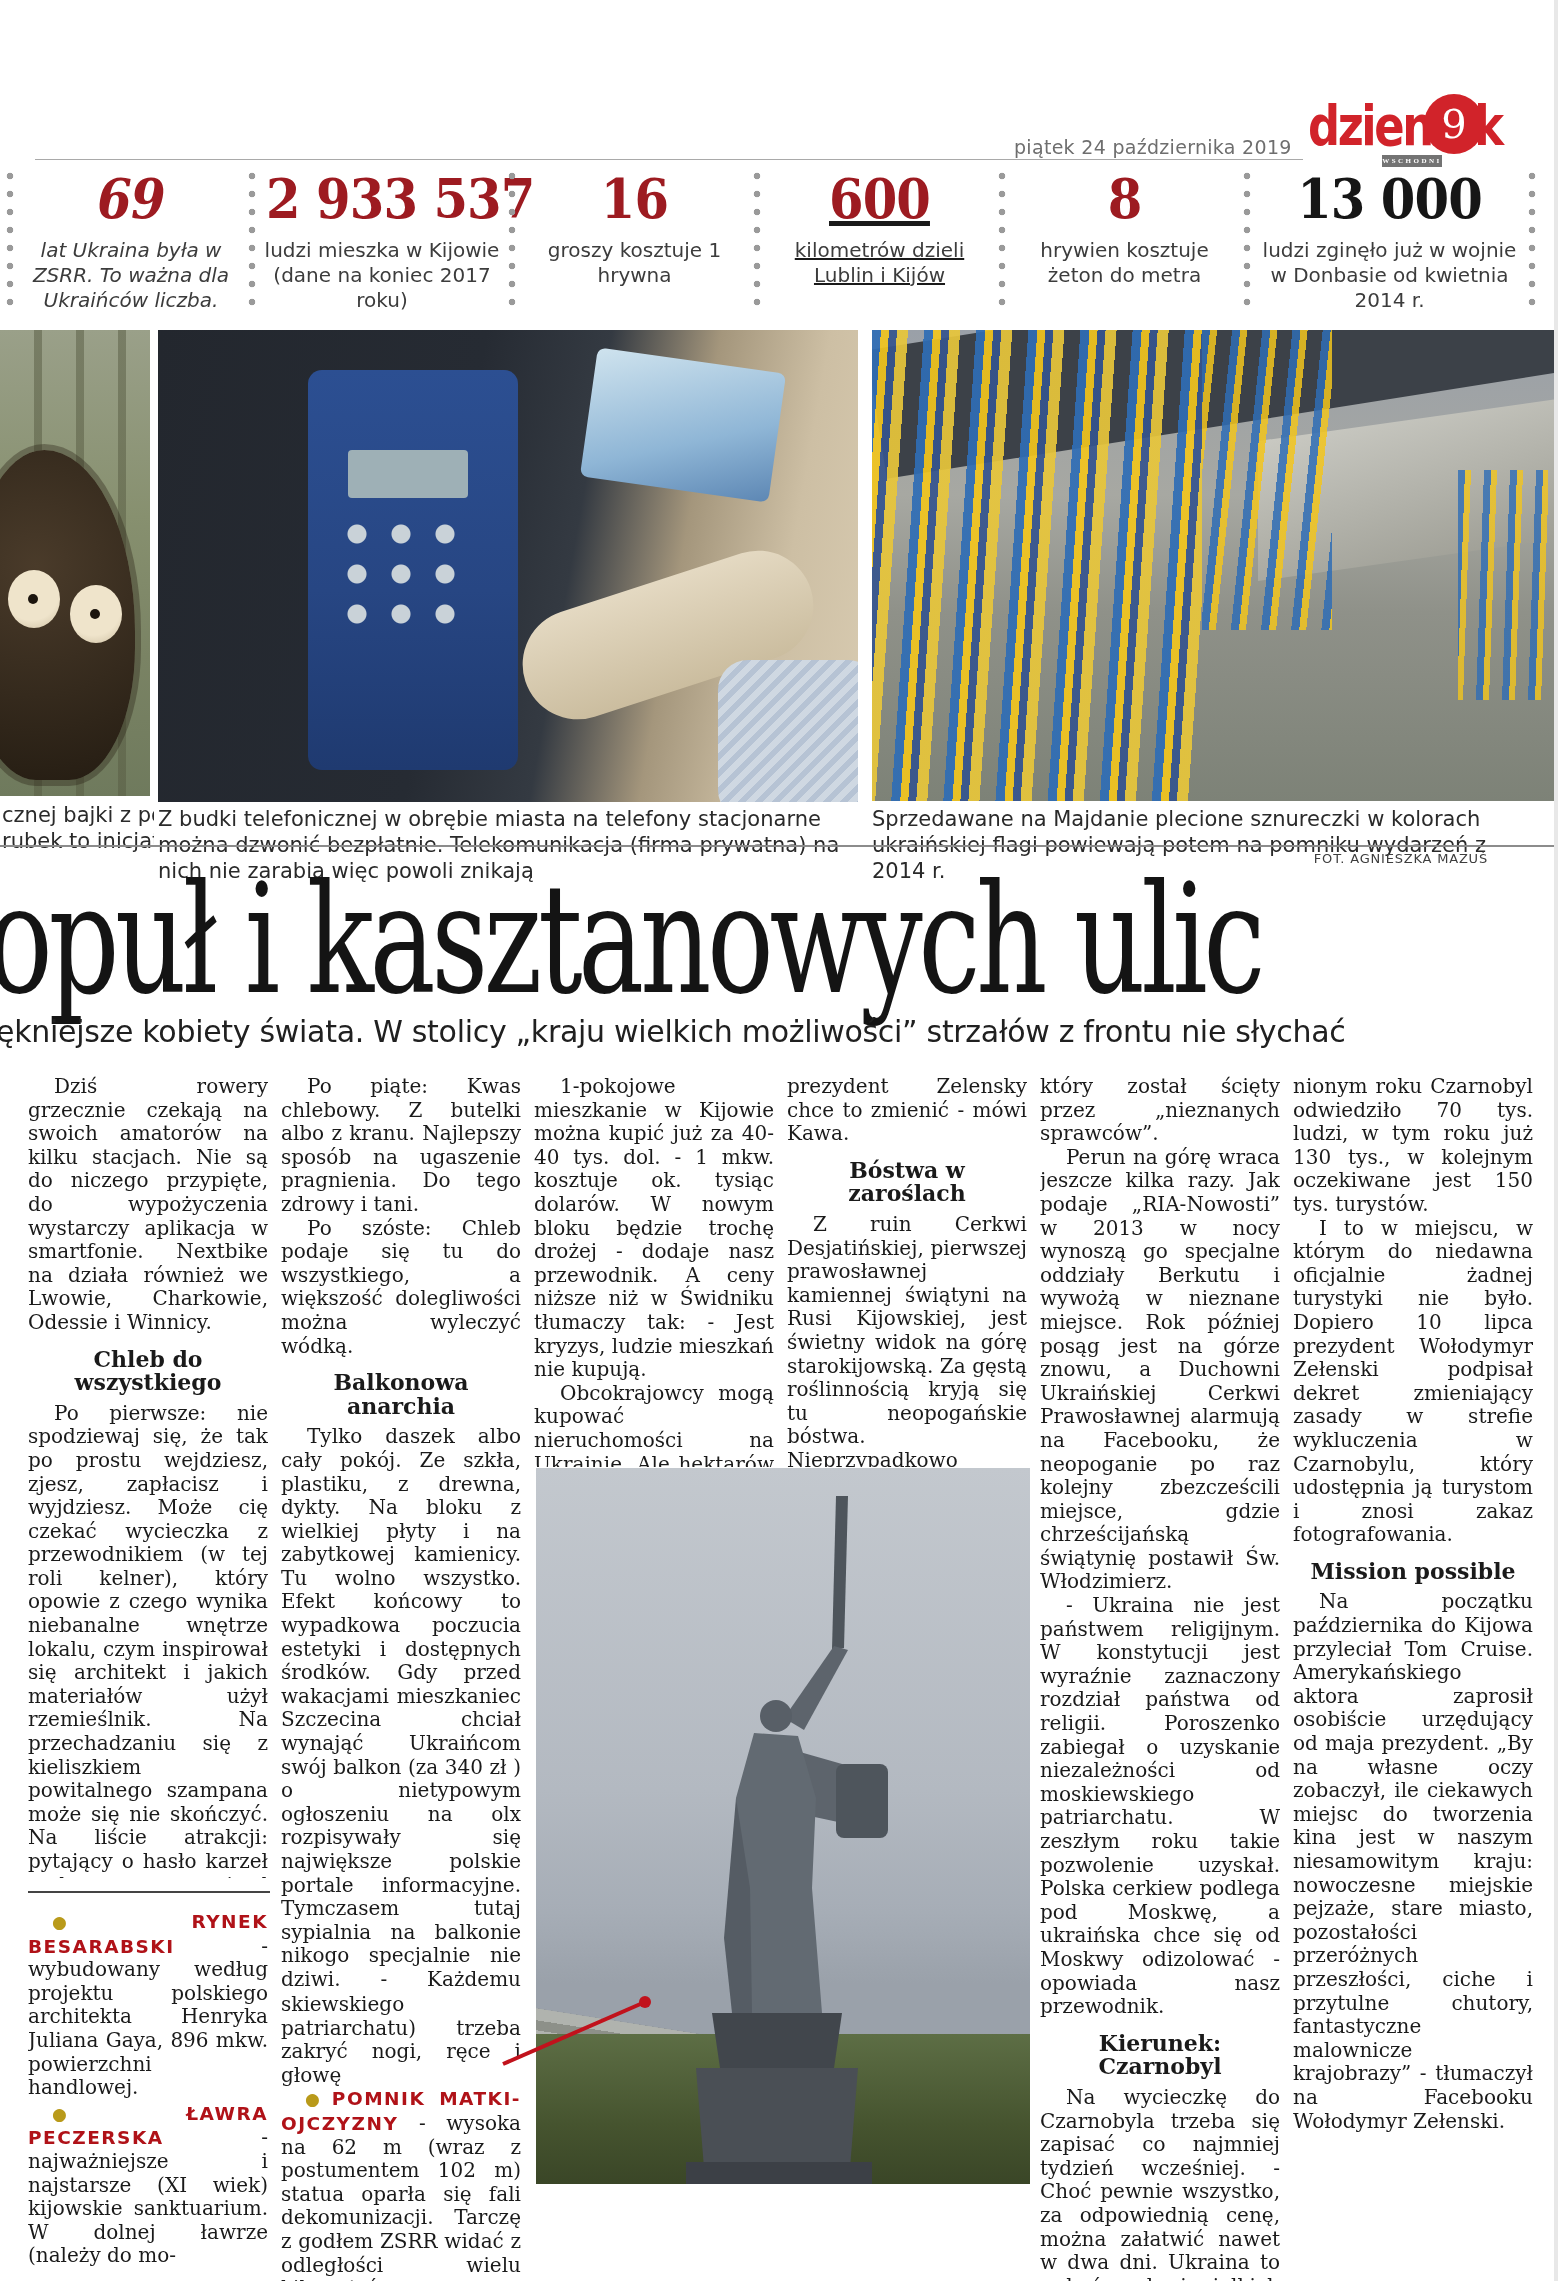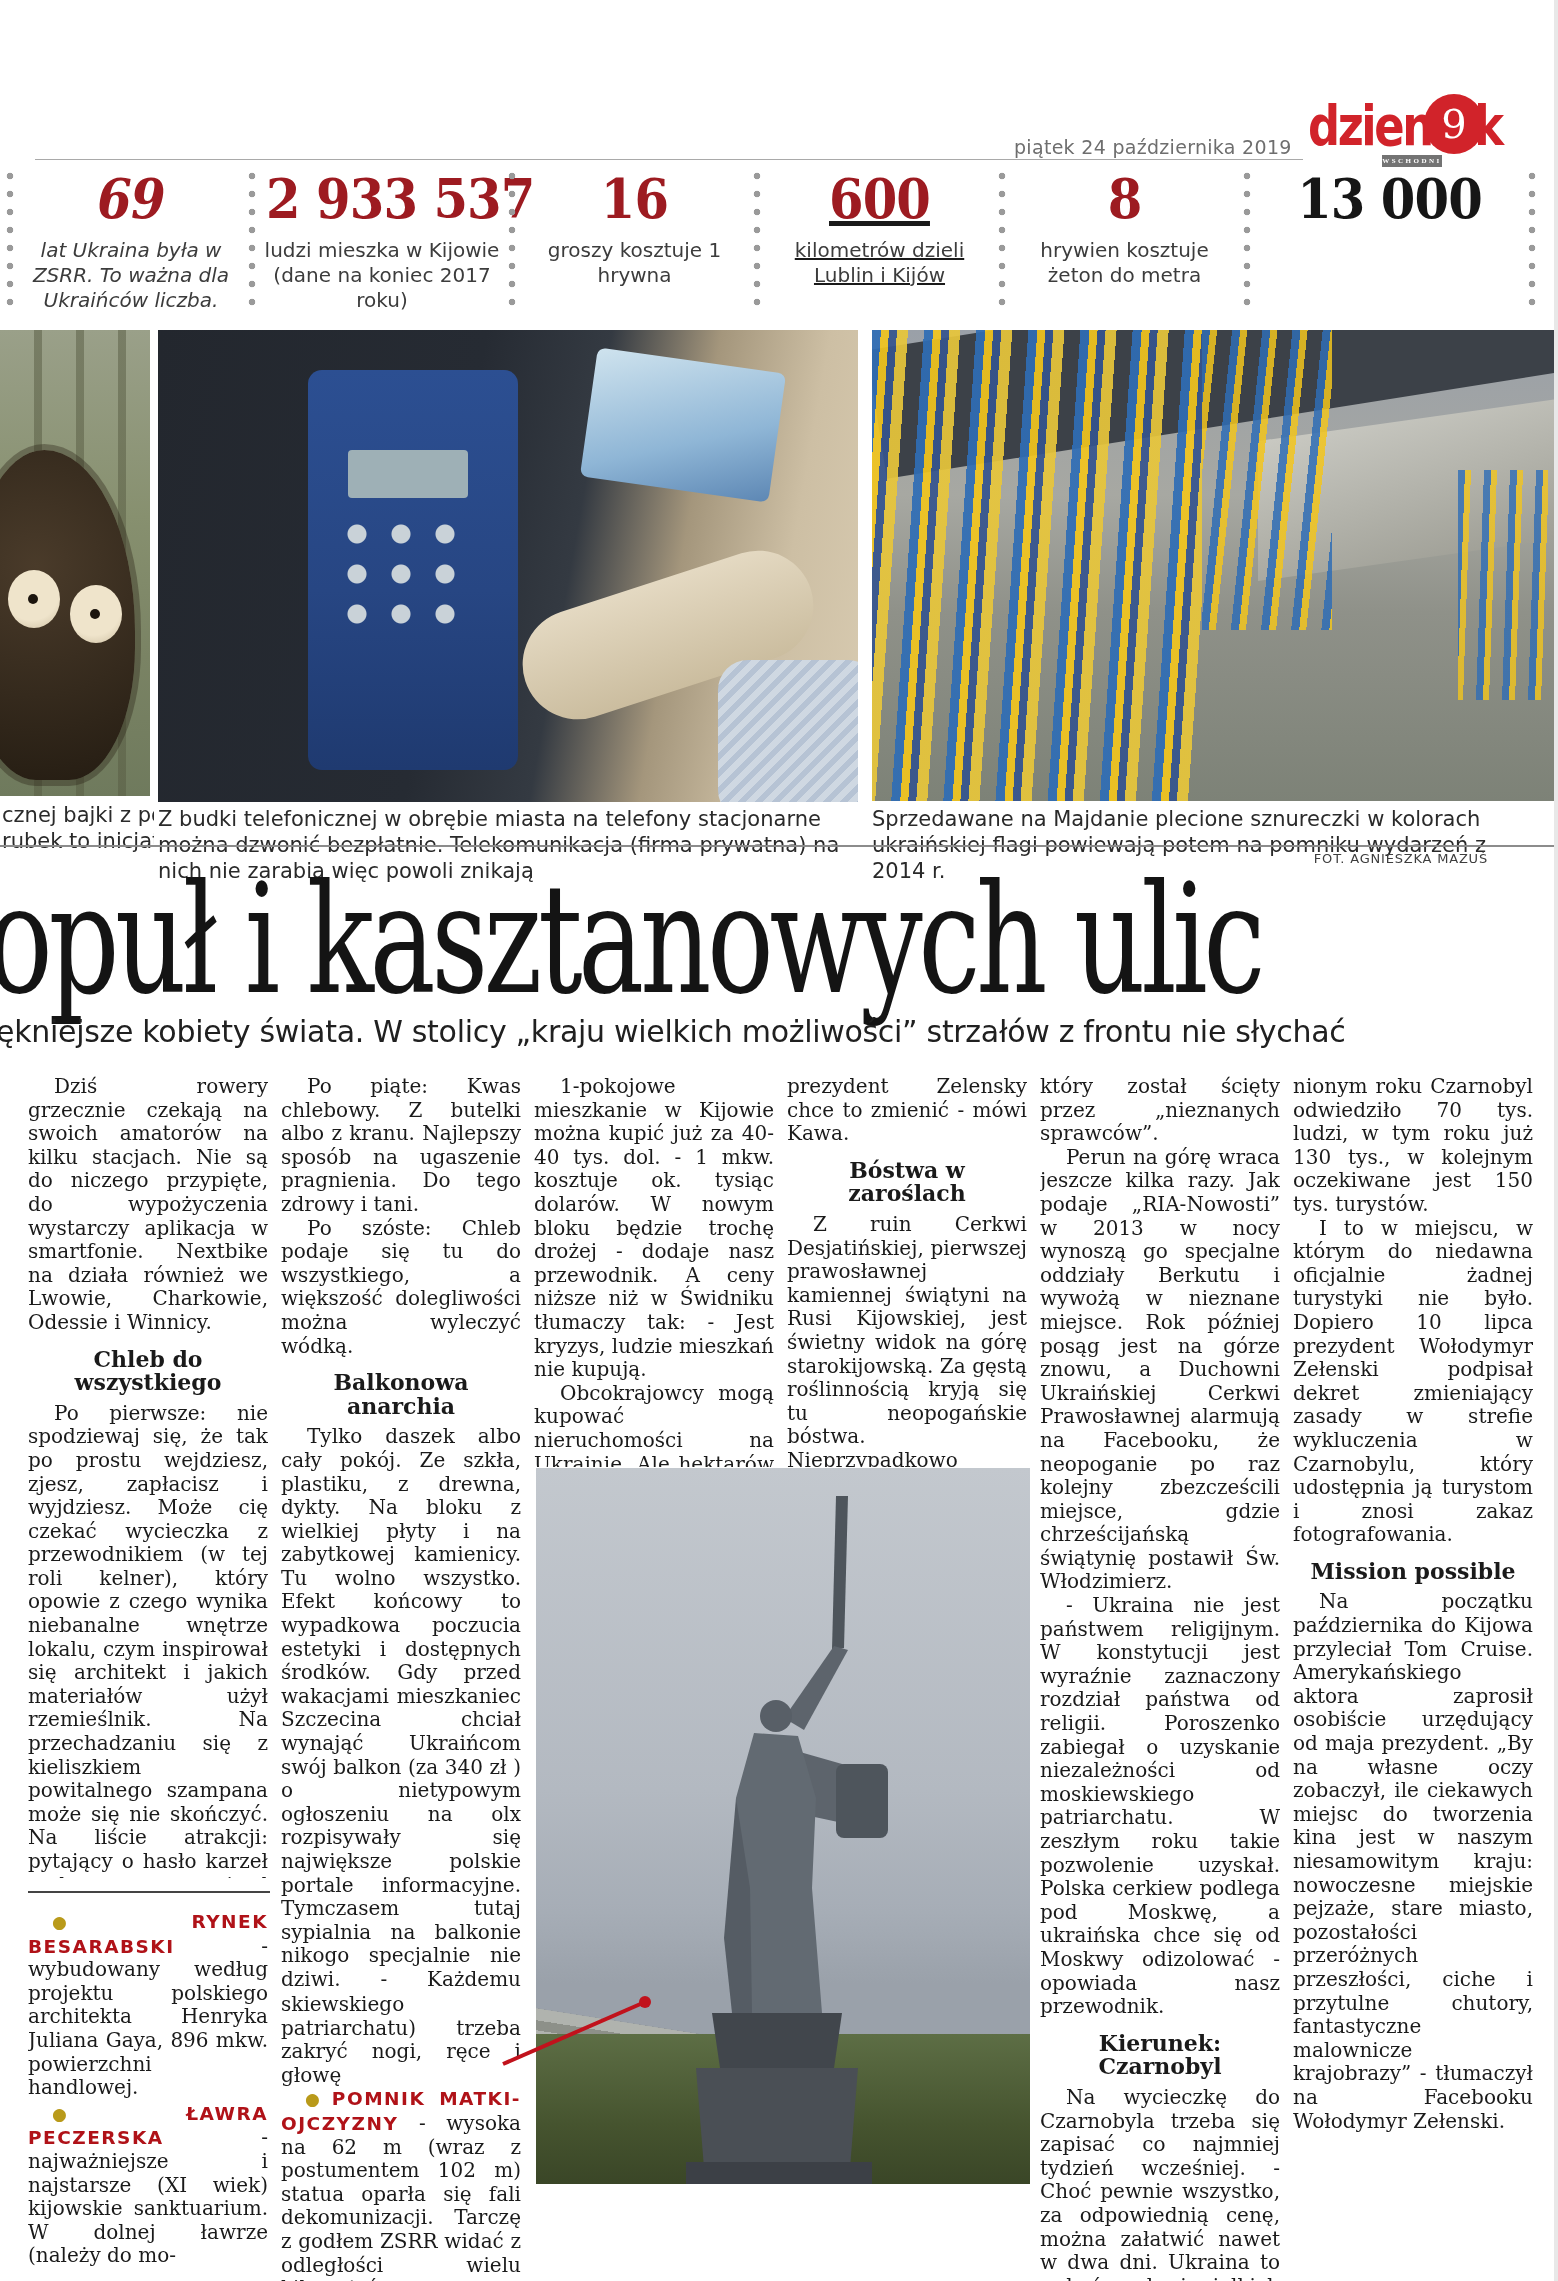--- a/index.html
+++ b/index.html
@@ -133,20 +133,21 @@
       <div class="stat" style="left: 761px; width: 237px; text-decoration: underline;">
         <div class="num" style="color: rgb(157, 27, 33);">600</div>
         <div class="cap">kilometrów dzieli Lublin i Kijów</div>
       </div>
       <div class="stat" style="left: 1006px; width: 237px;">
         <div class="num" style="color: rgb(157, 27, 33);">8</div>
         <div class="cap">hrywien kosztuje żeton do metra</div>
       </div>
       <div class="stat" style="left: 1251px; width: 277px;">
         <div class="num" style="color: rgb(22, 22, 22);">13 000</div>
+        <div class="cap">ludzi zginęło już w wojnie w Donbasie od kwietnia 2014 r.</div>
       </div>
       <div class="dots" style="left: 6px;"></div>
       <div class="dots" style="left: 248px;"></div>
       <div class="dots" style="left: 508px;"></div>
       <div class="dots" style="left: 753px;"></div>
       <div class="dots" style="left: 998px;"></div>
       <div class="dots" style="left: 1243px;"></div>
       <div class="dots" style="left: 1528px;"></div>
     </div>
 

